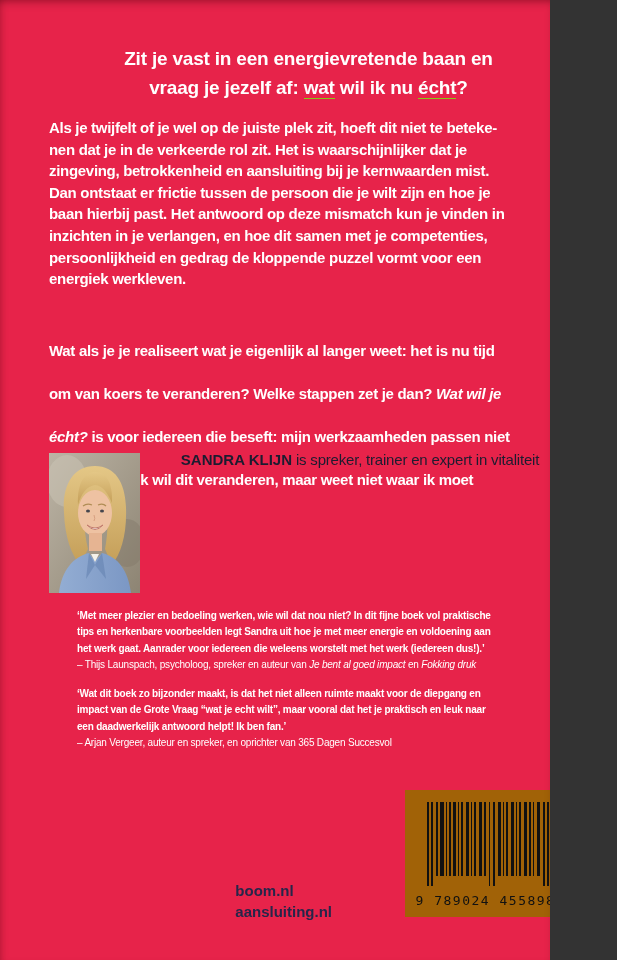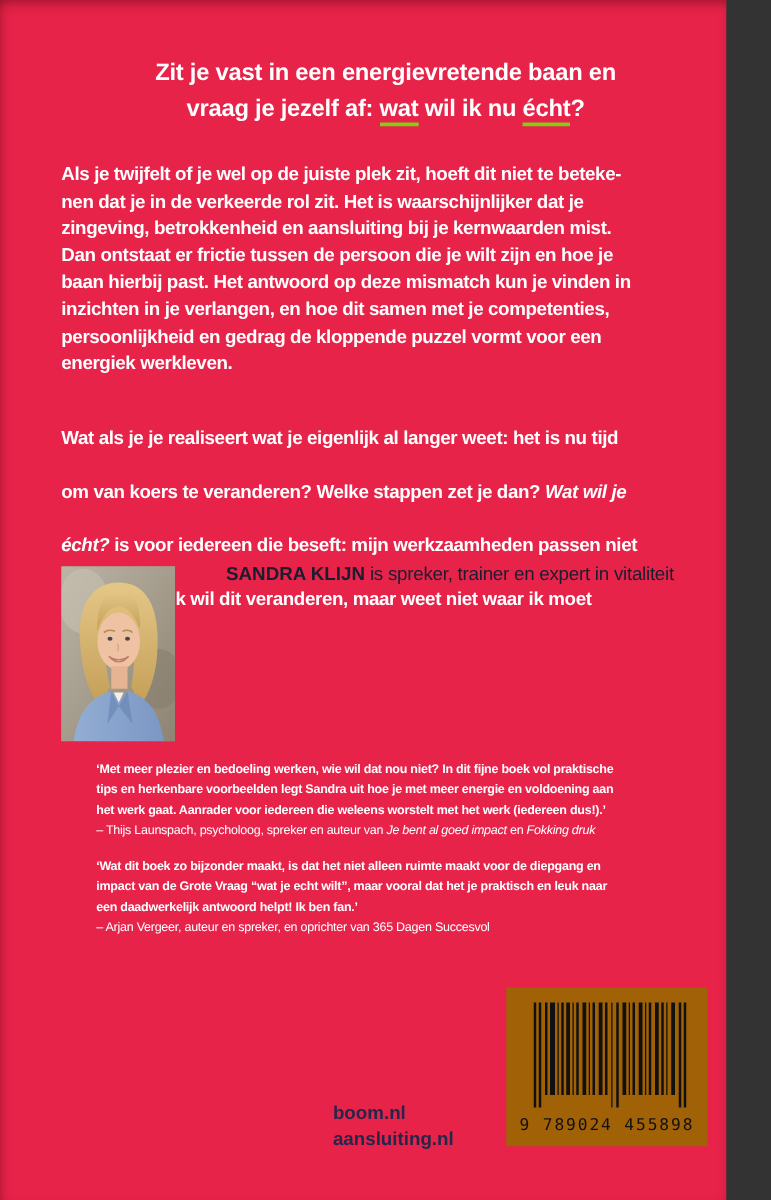--- a/index.html
+++ b/index.html
@@ -1,43 +1,42 @@
 <!DOCTYPE html>
 <html><head>
 <meta charset="utf-8">
 <style>
   html,body{margin:0;padding:0;background:#333;}
   .cover{
     position:relative; width:550px; height:960px; overflow:hidden;
     background:#E7234A;
     font-family:"Liberation Sans", sans-serif;
-    padding-left:31px;
     -webkit-font-smoothing:antialiased;
   }
   .cover::after{
     content:''; position:absolute; inset:0; pointer-events:none;
     box-shadow: inset 0 6px 10px -5px rgba(70,0,12,.5), inset 6px 0 10px -7px rgba(70,0,12,.35);
   }
   .title{
     position:absolute; top:44px; left:0; width:617px;
     text-align:center; color:#fff; font-weight:bold;
     font-size:19px; line-height:29px; letter-spacing:-0.2px;
   }
   .title-line{ white-space:pre; }
   .uline{
-    display:inline-block; border-bottom:3px solid #84cc16;
+    display:inline-block; border-bottom:1px solid #84cc16;
     padding-bottom:0; line-height:20px;
   }
   .body-par{
     position:absolute; left:49px; width:520px;
     color:#fff; font-weight:600; font-size:15px; line-height:21.6px;
     letter-spacing:-0.3px; white-space:pre-line;
   }
   .par-line{ white-space:pre; }
-  .par1{ top:129px; }
+  .par1{ top:117px; }
   .par2{ top:318px; }
   .par2 .par-line{ display:block; }
   .ital{ font-style:italic; }
   .author{ position:absolute; top:452px; left:0; width:617px; height:142px; }
   .photo{
     position:absolute; left:49px; top:1px; width:91px; height:140px;
     overflow:hidden; background:#a59c8c;
   }
   .bio{
     position:absolute; left:150px; top:-3px; width:420px;

